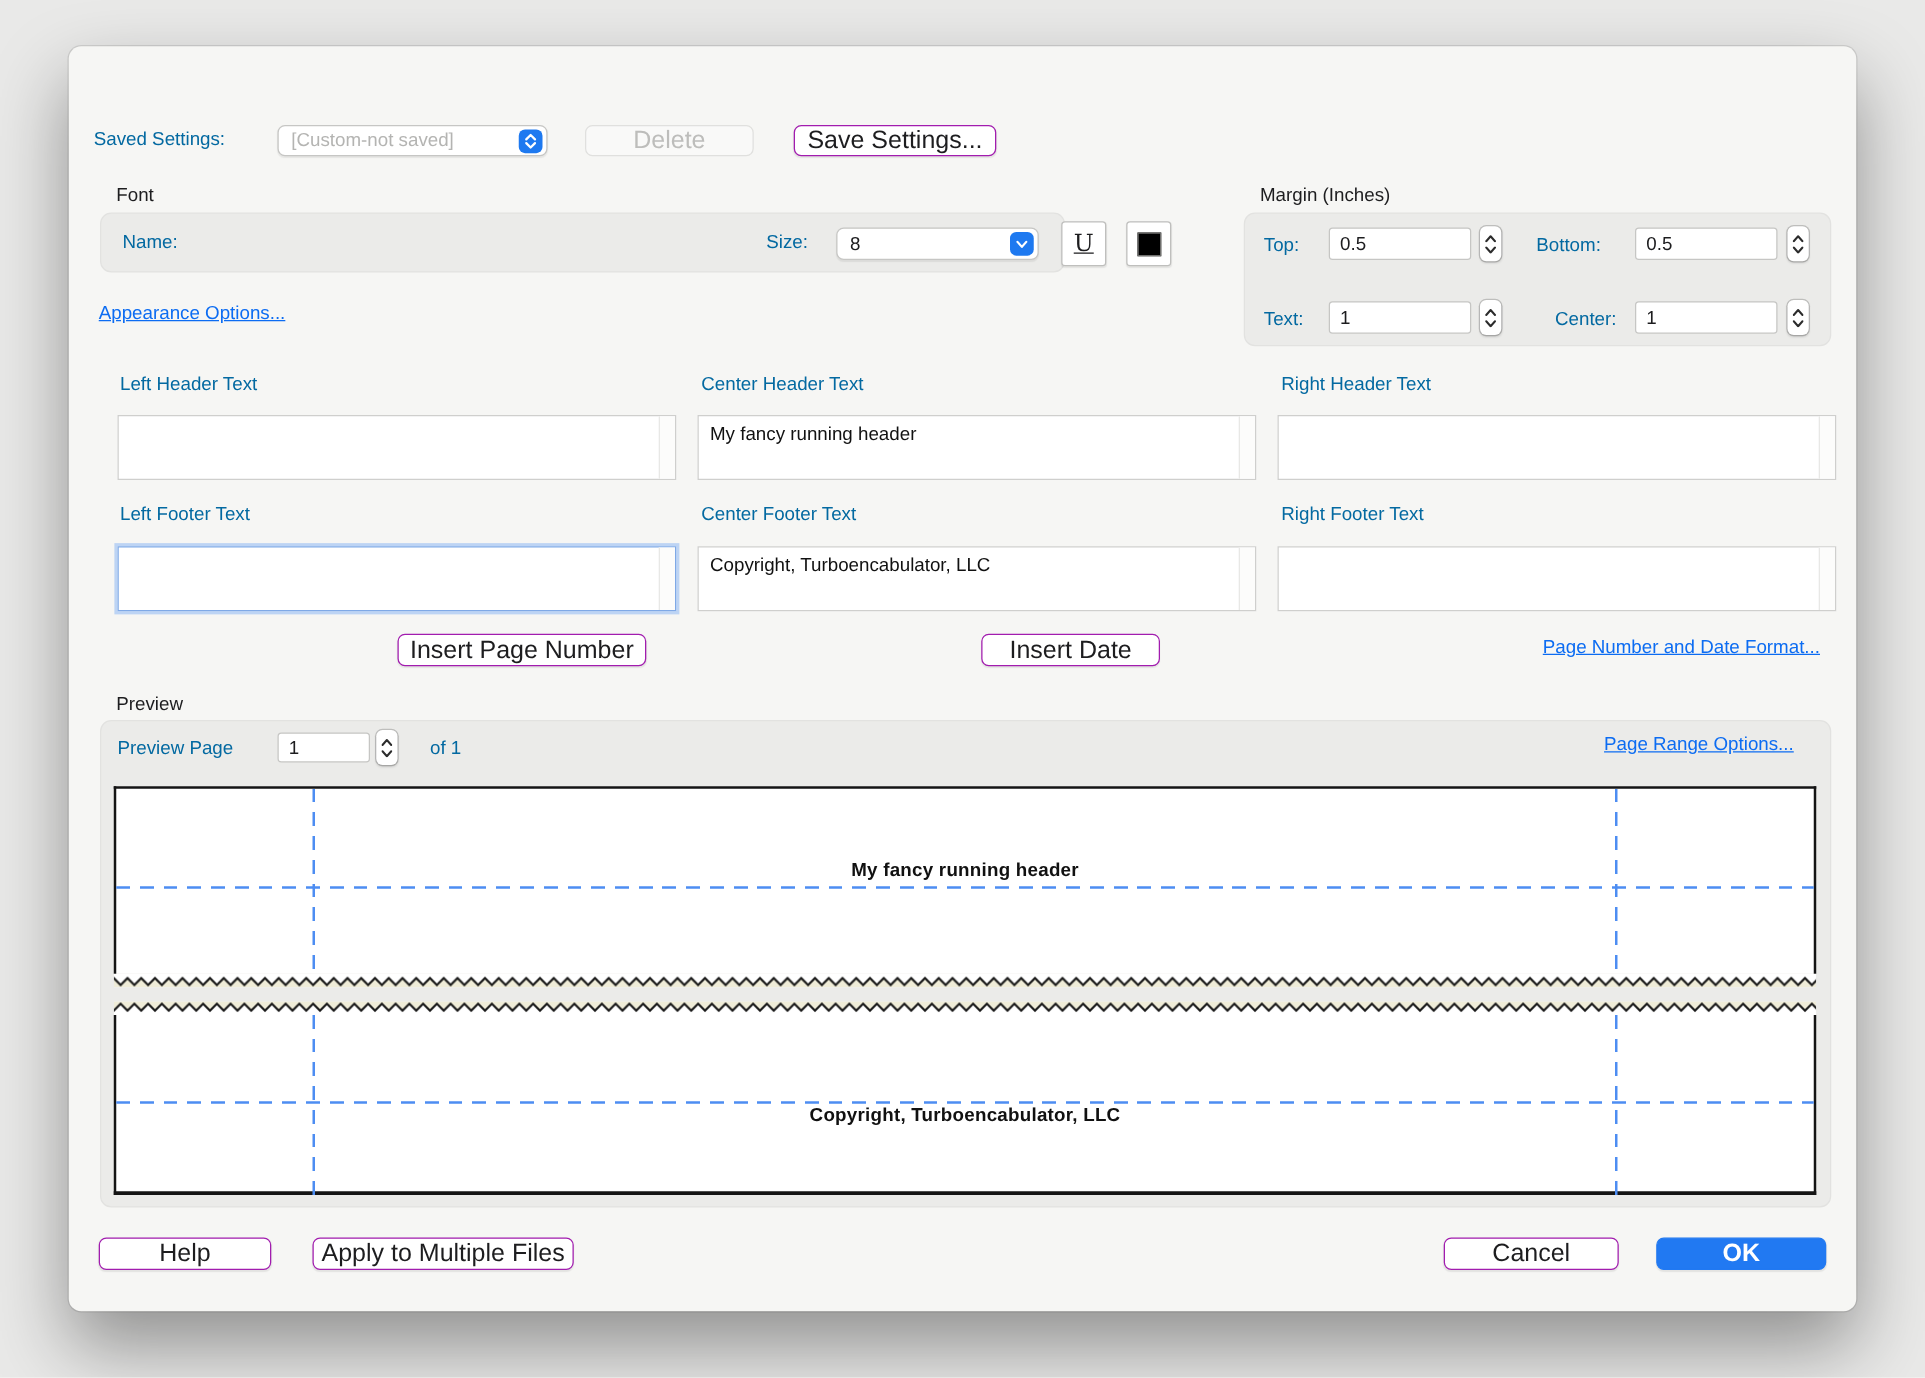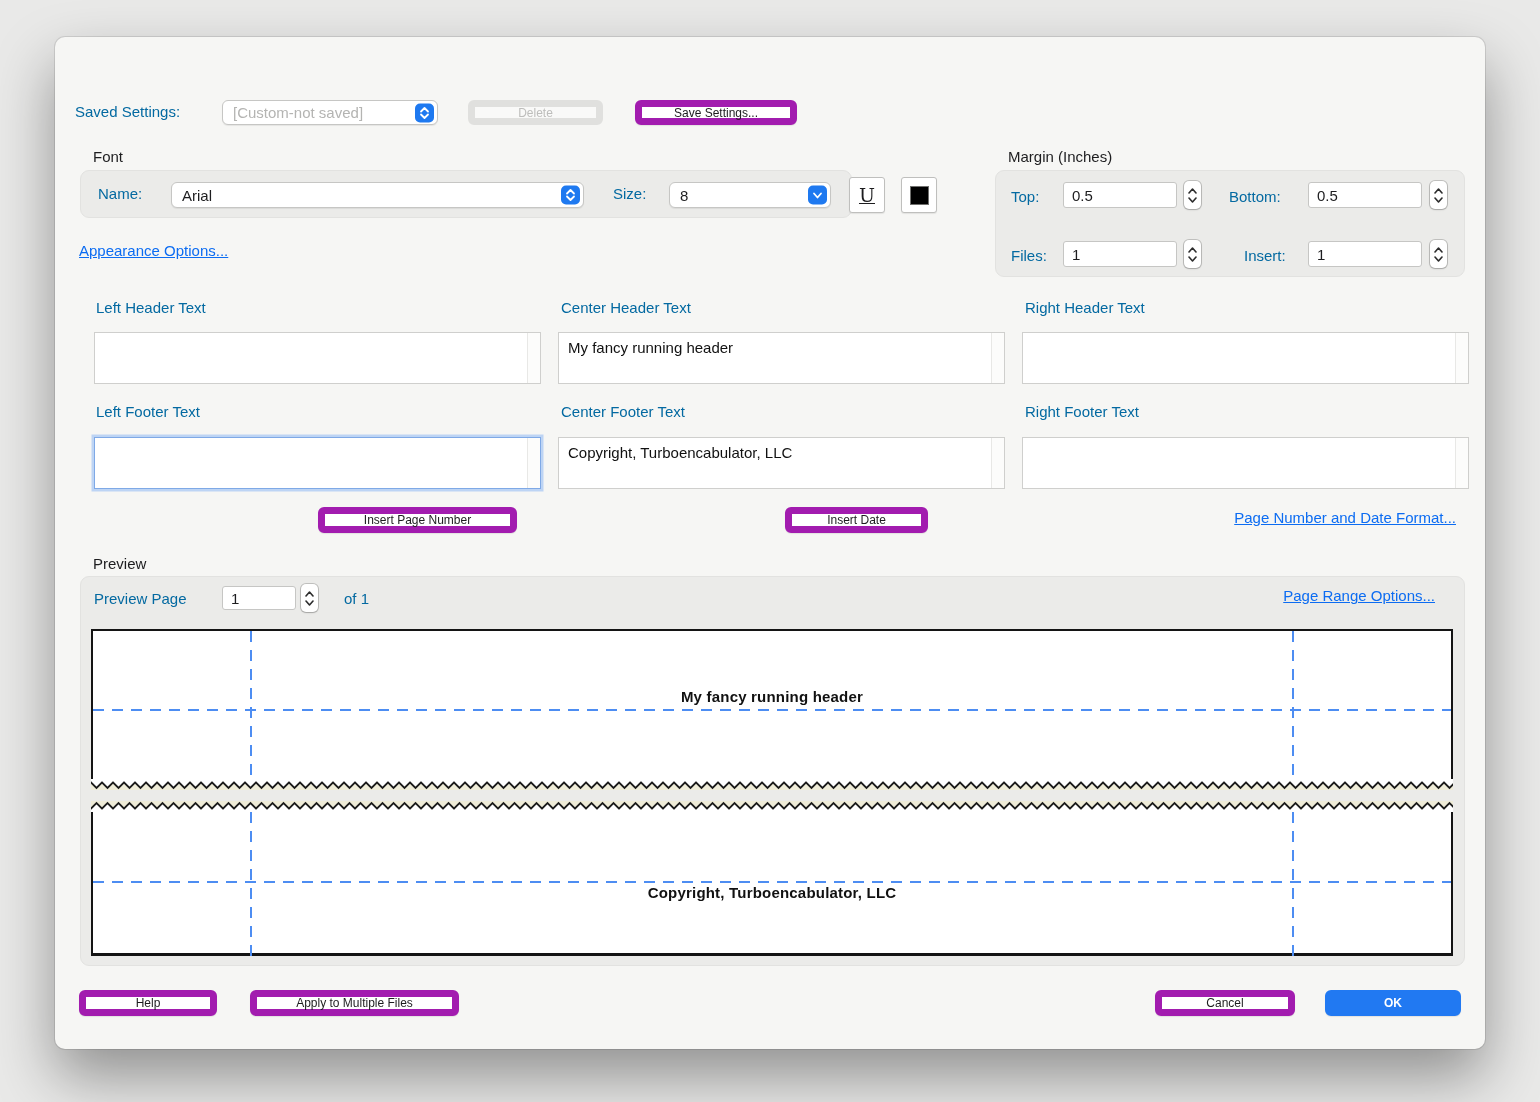--- a/index.html
+++ b/index.html
@@ -28,22 +28,22 @@
   .tl { position:absolute; top:14px; width:15px; height:15px; border-radius:50%; }
   .tl.gray  { background:#c9c9c7; border:1px solid #b6b6b4; }
   .tl.green { background:#2fc13a; border:1px solid #27a531; }
 
   .lbl { font-size:15px; color:#0369a1; white-space:nowrap; }
   .seclabel { position:absolute; font-size:15px; color:#1d1d1f; }
   .group { position:absolute; background:#ebebe9; border:1px solid #e2e2e0; border-radius:9px; }
 
   .btn {
     position:absolute; display:flex; align-items:center; justify-content:center;
-    background:#ffffff; border:7px solid #a21caf; border-radius:6px;
-    font-size:12px; color:#1d1d1f; box-shadow:0 1px 1px rgba(0,0,0,.08);
+    background:#ffffff; border:1px solid #a21caf; border-radius:6px;
+    font-size:20px; color:#1d1d1f; box-shadow:0 1px 1px rgba(0,0,0,.08);
     cursor:default; white-space:nowrap;
   }
   .btn.disabled { color:#bdbdbb; background:#f9f9f8; border-color:#e0e0de; box-shadow:none; }
   .btn.primary { background:#2179f2; border-color:#2179f2; color:#ffffff; font-weight:600; }
 
   .popup {
     position:absolute; background:#ffffff; border:1px solid #c6c6c4; border-radius:6px;
     display:flex; align-items:center; padding:0 30px 0 10px;
     font-size:15px; color:#1d1d1f; box-shadow:0 1px 1px rgba(0,0,0,.07);
   }
@@ -118,29 +118,20 @@
           <path d="M2 8 L5.5 11.5 L9 8" fill="none" stroke="#fff" stroke-width="1.8" stroke-linecap="round" stroke-linejoin="round"></path>
         </svg>
     </span>
   </div>
   <div class="btn disabled" style="left:413px;top:63px;width:135px;height:25px;">Delete</div>
   <div class="btn" style="left:580px;top:63px;width:162px;height:25px;">Save Settings...</div>
 
   <span class="seclabel" style="left:38px;top:111px;">Font</span>
   <div class="group" style="left:25px;top:133px;width:772px;height:48px;">
     <span class="lbl" style="position:absolute;left:17px;top:14px;">Name:</span>
-    <div class="popup" style="left:90px;top:11px;width:413px;height:26px;">
-      <span>Arial</span>
-      <span class="badge">
-        <svg class="chev" width="11" height="13" viewBox="0 0 11 13">
-            <path d="M2 5 L5.5 1.5 L9 5" fill="none" stroke="#fff" stroke-width="1.8" stroke-linecap="round" stroke-linejoin="round"></path>
-            <path d="M2 8 L5.5 11.5 L9 8" fill="none" stroke="#fff" stroke-width="1.8" stroke-linecap="round" stroke-linejoin="round"></path>
-          </svg>
-      </span>
-    </div>
     <span class="lbl" style="position:absolute;left:532px;top:14px;">Size:</span>
     <div class="popup" style="left:588px;top:11px;width:162px;height:26px;">
       <span>8</span>
       <span class="badge">
         <svg class="chev" width="11" height="8" viewBox="0 0 11 8">
             <path d="M2 2 L5.5 6 L9 2" fill="none" stroke="#fff" stroke-width="1.8" stroke-linecap="round" stroke-linejoin="round"></path>
           </svg>
       </span>
     </div>
     <div style="position:absolute;left:768px;top:6px;width:36px;height:36px;background:#fff;border:1px solid #bfbfbd;border-radius:3px;box-shadow:0 1px 1px rgba(0,0,0,.08);display:flex;align-items:center;justify-content:center;">
@@ -168,31 +159,31 @@
     <span class="lbl" style="position:absolute;left:233px;top:17px;">Bottom:</span>
     <input class="tinput" style="left: 312px; top: 11px; width: 114px; height: 26px;" value="0.5">
     <div class="stepper" style="left:434px;top:10px;">
       <svg width="9" height="6" viewBox="0 0 9 6">
           <path d="M1 5 L4.5 1 L8 5" fill="none" stroke="#2c2c2c" stroke-width="1.6" stroke-linecap="round" stroke-linejoin="round"></path>
         </svg>
       <svg width="9" height="6" viewBox="0 0 9 6">
           <path d="M1 1 L4.5 5 L8 1" fill="none" stroke="#2c2c2c" stroke-width="1.6" stroke-linecap="round" stroke-linejoin="round"></path>
         </svg>
     </div>
-    <span class="lbl" style="position:absolute;left:15px;top:76px;">Files:</span>
+    <span class="lbl" style="position:absolute;left:15px;top:76px;">Text:</span>
     <input class="tinput" style="left: 67px; top: 70px; width: 114px; height: 26px;" value="1">
     <div class="stepper" style="left:188px;top:69px;">
       <svg width="9" height="6" viewBox="0 0 9 6">
           <path d="M1 5 L4.5 1 L8 5" fill="none" stroke="#2c2c2c" stroke-width="1.6" stroke-linecap="round" stroke-linejoin="round"></path>
         </svg>
       <svg width="9" height="6" viewBox="0 0 9 6">
           <path d="M1 1 L4.5 5 L8 1" fill="none" stroke="#2c2c2c" stroke-width="1.6" stroke-linecap="round" stroke-linejoin="round"></path>
         </svg>
     </div>
-    <span class="lbl" style="position:absolute;left:248px;top:76px;">Insert:</span>
+    <span class="lbl" style="position:absolute;left:248px;top:76px;">Center:</span>
     <input class="tinput" style="left: 312px; top: 70px; width: 114px; height: 26px;" value="1">
     <div class="stepper" style="left:434px;top:69px;">
       <svg width="9" height="6" viewBox="0 0 9 6">
           <path d="M1 5 L4.5 1 L8 5" fill="none" stroke="#2c2c2c" stroke-width="1.6" stroke-linecap="round" stroke-linejoin="round"></path>
         </svg>
       <svg width="9" height="6" viewBox="0 0 9 6">
           <path d="M1 1 L4.5 5 L8 1" fill="none" stroke="#2c2c2c" stroke-width="1.6" stroke-linecap="round" stroke-linejoin="round"></path>
         </svg>
     </div>
   </div>

